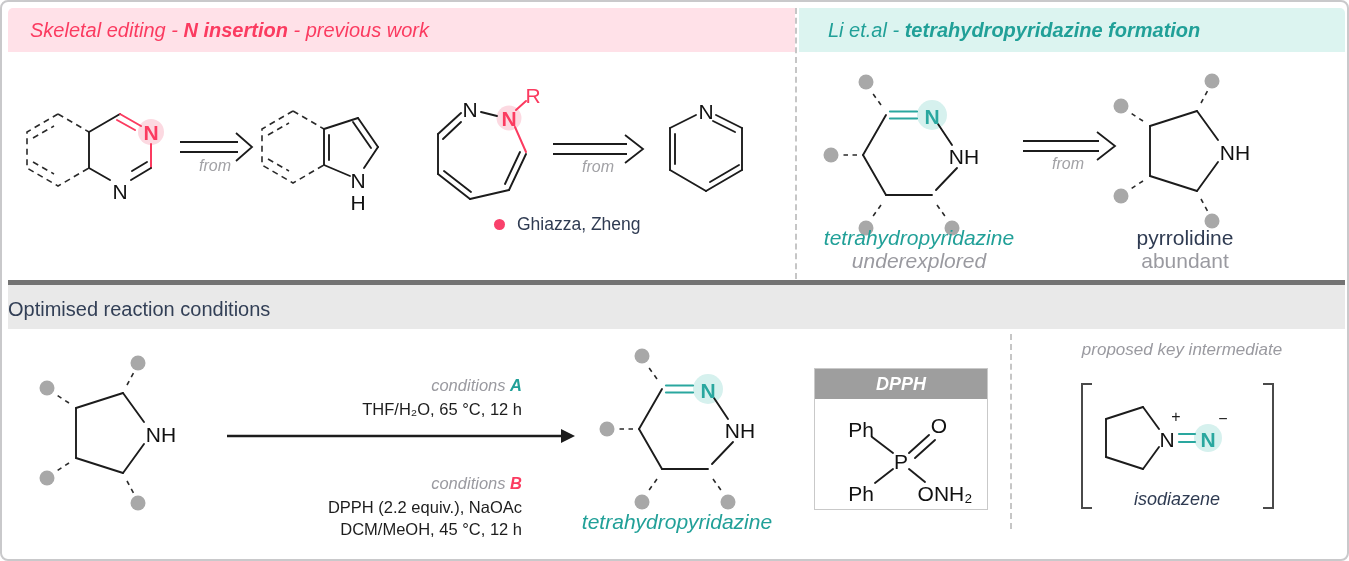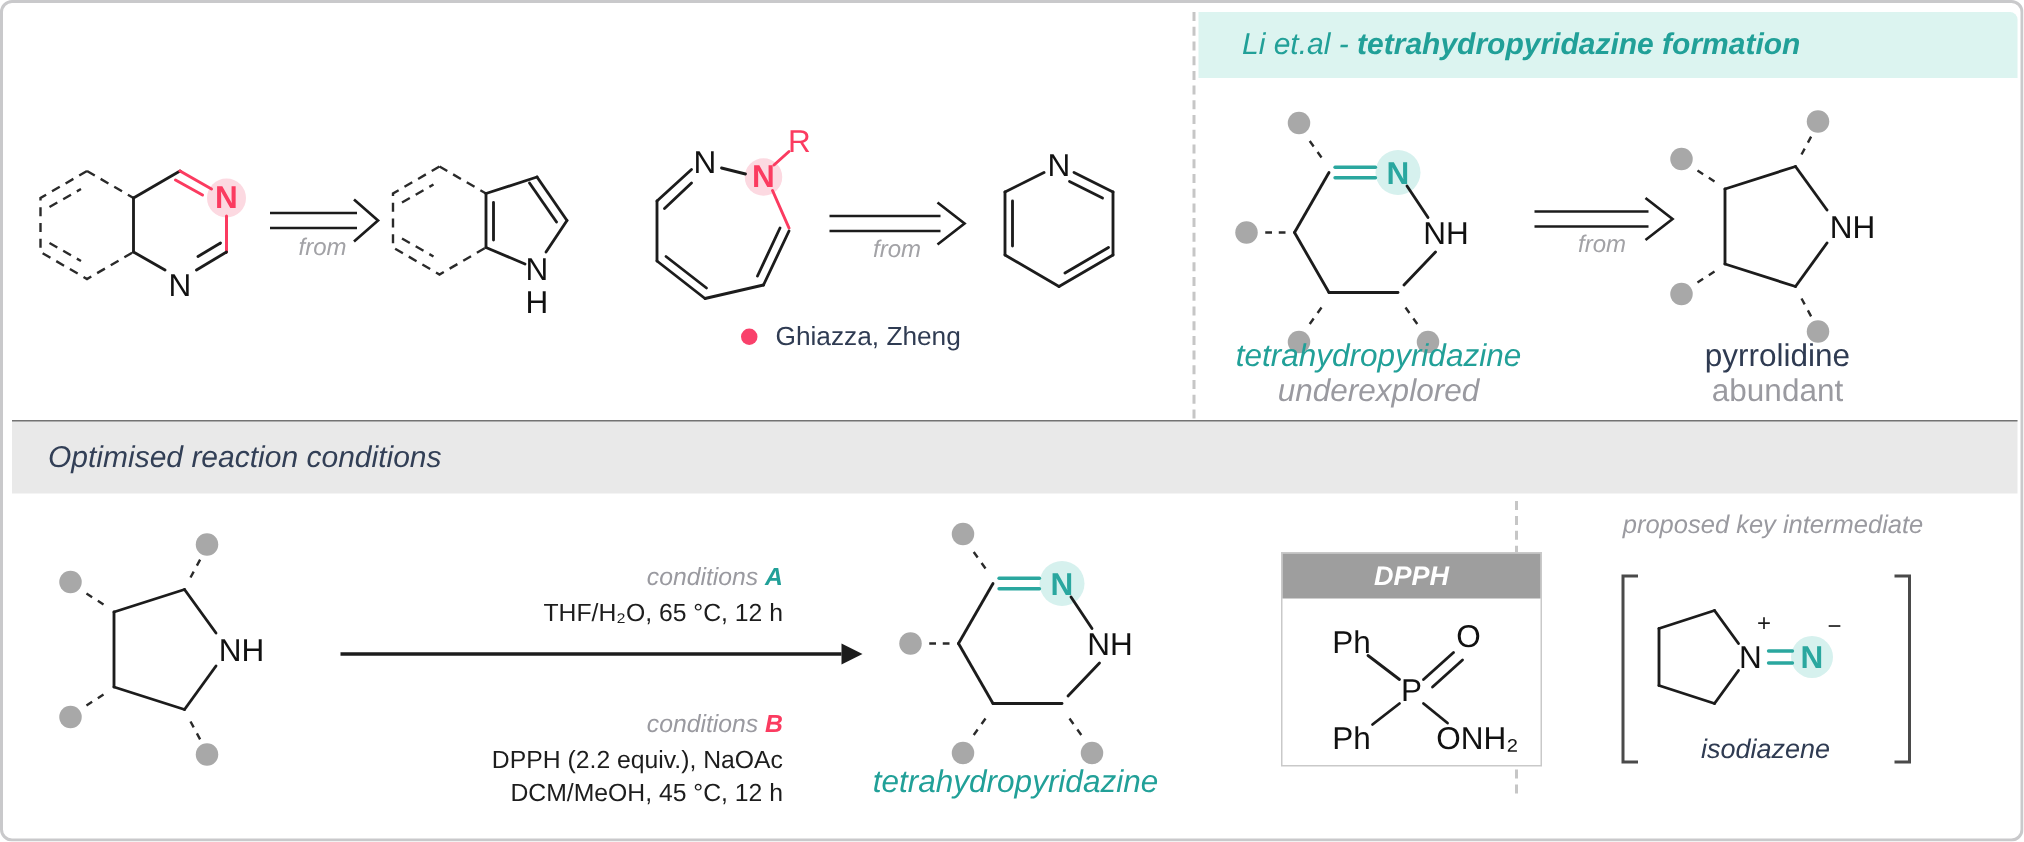--- a/index.html
+++ b/index.html
@@ -3,21 +3,21 @@
 <meta charset="utf-8">
 <style>
   html,body{margin:0;padding:0;background:#ffffff;font-family:"Liberation Sans","DejaVu Sans",sans-serif;}
   #figure{position:relative;width:1349px;height:561px;background:#ffffff;border:2px solid #c9c9cb;border-radius:8px;box-sizing:border-box;overflow:hidden;}
   .abs{position:absolute;}
   
   .hdr{height:44px;line-height:44px;font-size:20px;font-style:italic;white-space:nowrap;}
   .hdr-pink{background:#ffe1e8;color:#fb3b60;border-radius:5px 0 0 0;padding-left:22px;}
   .hdr-teal{background:#dcf4f0;color:#21a098;border-radius:0 5px 0 0;padding-left:29px;}
   .hdr b{font-weight:700;}
-  .graybar{background:#e9e9e9;border-top:1px solid #737373;height:49px;line-height:49px;font-size:20px;font-style:italic;color:#323f56;padding-left:24px;font-weight:500;}
+  .graybar{background:#e9e9e9;border-top:5px solid #737373;height:49px;line-height:49px;font-size:20px;color:#323f56;font-weight:500;}
   
   .vdash{border-left:2px dashed #c6c6c6;width:0;}
   
   .from-label{font-size:16px;font-style:italic;color:#a2a2a6;text-align:center;width:100px;}
   .authors{display:flex;align-items:center;gap:12px;font-size:17.5px;color:#2f3b52;white-space:nowrap;}
   .bullet{width:11px;height:11px;border-radius:50%;background:#f9416b;display:inline-block;}
   .struct-label{width:250px;text-align:center;font-size:21px;white-space:nowrap;}
   .teal-it{color:#21a098;font-style:italic;}
   .gray-it{color:#9a9aa0;font-style:italic;}
   .dark-lab{color:#2f3b52;}
@@ -49,20 +49,21 @@
   text.small-it{font-size:18px;font-style:italic;fill:#2f3b52;text-anchor:middle;dominant-baseline:central;}
   .bracket{stroke:#4a4a4a;stroke-width:2;fill:none;}
   .arrowline{stroke:#1c1c1c;stroke-width:2.4;fill:none;}
   .retro{stroke:#1c1c1c;stroke-width:1.8;fill:none;}
 </style>
 </head>
 <body>
 
 <div id="figure">
 
+  <div class="abs hdr hdr-pink" style="left:6px;top:6px;width:765px;"><span>Skeletal editing - </span><b>N insertion</b><span> - previous work</span></div>
   <div class="abs hdr hdr-teal" style="left:797px;top:6px;width:517px;"><span>Li et.al - </span><b>tetrahydropyridazine formation</b></div>
   <div class="abs vdash" style="left:793px;top:6px;height:271px;"></div>
   <div class="abs graybar" style="left:6px;top:278px;width:1337px;box-sizing:border-box;"><span>Optimised reaction conditions</span></div>
   <div class="abs vdash" style="left:1008px;top:332px;height:195px;"></div>
 
   <svg class="abs" style="left:18px;top:100px;" width="150" height="112" viewBox="0 0 150 112">
     <g>
       <circle class="hl-pink" cx="131" cy="30" r="13"></circle>
       <path class="bond-dashed" d="M38,12 L7,30 L7,66 L38,84 L69,66"></path>
       <path class="bond-dashed" d="M38,12 L69,30"></path>
@@ -267,21 +268,21 @@
           <circle class="dot" cx="52" cy="168" r="7.5"></circle>
         <line class="sub-dash" x1="123" y1="145" x2="133" y2="159"></line>
           <circle class="dot" cx="138" cy="168" r="7.5"></circle>
       </g>
     </g>
     <text class="atom atom-teal" x="118" y="56">N</text>
     <text class="atom" x="150" y="96">NH</text>
   </svg>
   <div class="abs struct-label teal-it" style="left:550px;top:508px;">tetrahydropyridazine</div>
 
-  <div class="abs dpph-box" style="left:812px;top:366px;margin-left:40px;">
+  <div class="abs dpph-box" style="left:812px;top:366px;">
     <div class="dpph-head">DPPH</div>
     <svg width="172" height="106" viewBox="0 0 172 106">
       <g>
         <line class="bond" x1="57" y1="38" x2="78" y2="54"></line>
         <line class="bond" x1="94" y1="54" x2="114" y2="36"></line>
         <line class="bond" x1="100" y1="59" x2="120" y2="41"></line>
         <line class="bond" x1="78" y1="70" x2="60" y2="84"></line>
         <line class="bond" x1="94" y1="70" x2="110" y2="83"></line>
       </g>
       <text class="atom" x="46" y="30">Ph</text>

